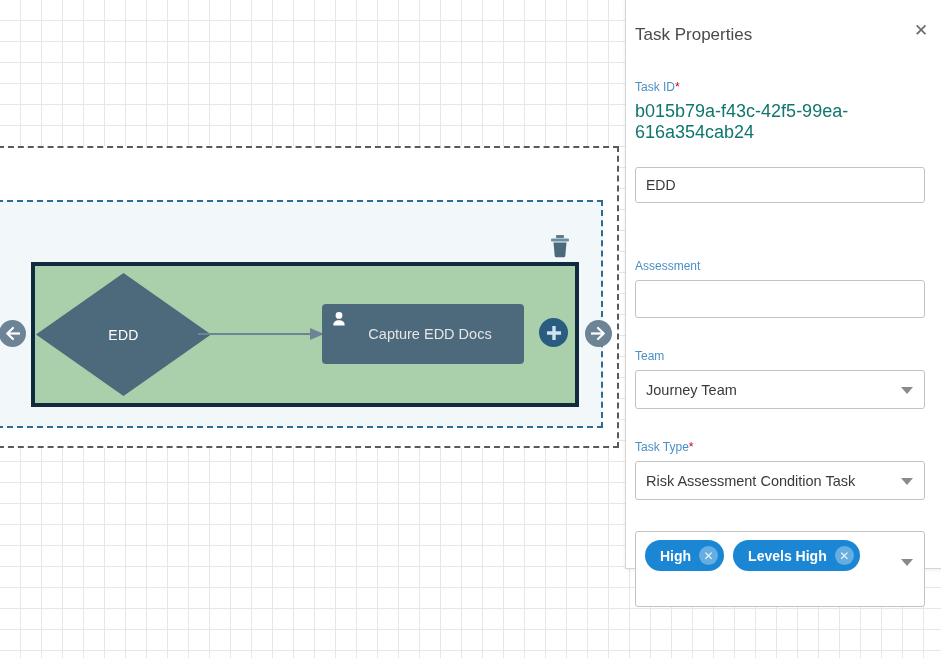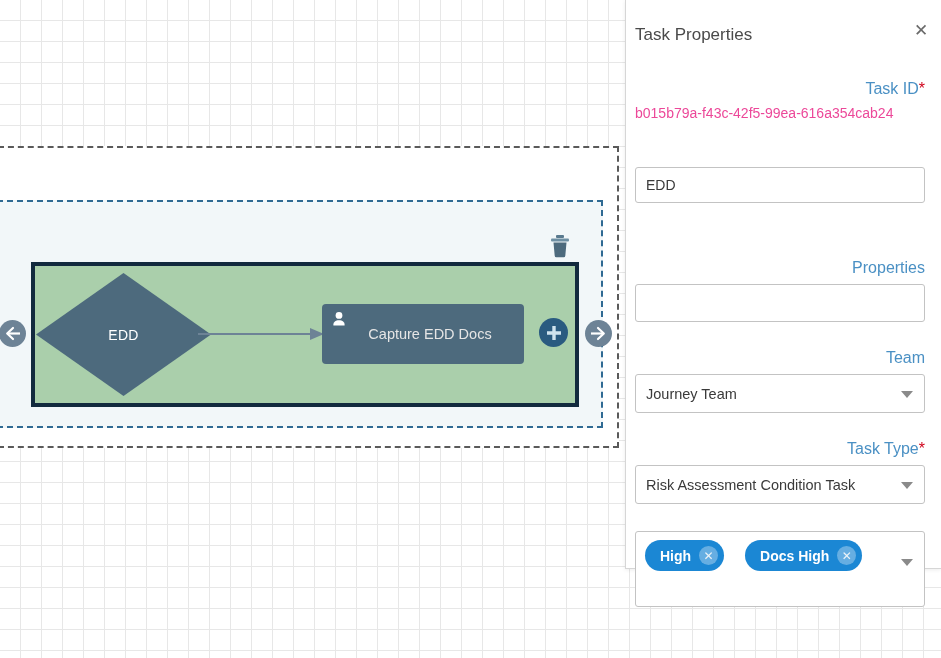--- a/index.html
+++ b/index.html
@@ -95,24 +95,24 @@
     position: absolute; left: 9px; top: 25px;
     font-size: 17px; color: #4a4a4a; font-weight: 400;
   }
   #panel-close {
     position: absolute; right: 7px; top: 17px;
     width: 26px; height: 26px; display: flex; align-items: center; justify-content: center;
     color: #6b6b6b; font-size: 17px; cursor: pointer; line-height: 1;
   }
 
   .field { position: absolute; left: 9px; width: 290px; }
-  .field-label { font-size: 16px; color: #4a90c4; margin-bottom: 7px; display:block;text-align:right; }
+  .field-label { font-size: 12px; color: #4a90c4; margin-bottom: 7px; display:block; }
   .req { color: #d0021b; }
 
-  .static-value { font-size: 14px; color: #ec4899; }
+  .static-value { font-size: 18px; color: #0f766e; }
 
   .text-input {
     width: 290px; height: 36px; border: 1px solid #c3c3c3; border-radius: 3px;
     background: #ffffff; font-size: 14px; color: #3a3a3a;
     padding: 0 10px; font-family: "Liberation Sans", sans-serif;
   }
   .text-input.tall { height: 38px; }
 
   .select-box {
     position: relative; width: 290px; height: 39px;
@@ -124,21 +124,21 @@
     position: absolute; right: 11px; top: 50%; margin-top: -3px;
     width: 0; height: 0; border-left: 6px solid transparent;
     border-right: 6px solid transparent; border-top: 7px solid #8a8a8a;
   }
 
   .chips-box {
     position: relative; width: 290px; height: 76px;
     border: 1px solid #c3c3c3; border-radius: 3px; background: #ffffff;
     padding: 8px 30px 8px 9px;
   }
-  .chips-row { display: flex; gap: 21px; align-items: center; }
+  .chips-row { display: flex; gap: 9px; align-items: center; }
   .chip {
     display: inline-flex; align-items: center;
     background: #1b87d4; color: #ffffff; border-radius: 16px;
     height: 31px; padding: 0 6px 0 15px; font-size: 14px; font-weight: bold;
   }
   .chip-x {
     width: 19px; height: 19px; border-radius: 50%;
     background: rgba(255,255,255,.33);
     margin-left: 8px; display: flex; align-items: center; justify-content: center;
     font-size: 12px; color: #eef4f8; font-weight: normal; line-height: 1;
@@ -212,21 +212,21 @@
     <div class="field" style="top:80px;">
       <span class="field-label"><span>Task ID</span><span class="req">*</span></span>
       <div class="static-value">b015b79a-f43c-42f5-99ea-616a354cab24</div>
     </div>
 
     <div class="field" style="top:167px;">
       <input class="text-input" type="text" value="EDD" style="">
     </div>
 
     <div class="field" style="top:259px;">
-      <span class="field-label">Properties</span>
+      <span class="field-label">Assessment</span>
       <input class="text-input tall" type="text" value="" style="">
     </div>
 
     <div class="field" style="top:349px;">
       <span class="field-label">Team</span>
       <div class="select-box">
         <span>Journey Team</span>
         <span class="caret"></span>
       </div>
     </div>
@@ -240,21 +240,21 @@
     </div>
 
     <div class="field" style="top:531px;">
       <div class="chips-box">
         <div class="chips-row">
           <span class="chip">
             <span>High</span>
             <span class="chip-x">✕</span>
           </span>
           <span class="chip">
-            <span>Docs High</span>
+            <span>Levels High</span>
             <span class="chip-x">✕</span>
           </span>
         </div>
         <span class="caret" style="top:30px;"></span>
       </div>
     </div>
 
   </div>
 </div>
 

